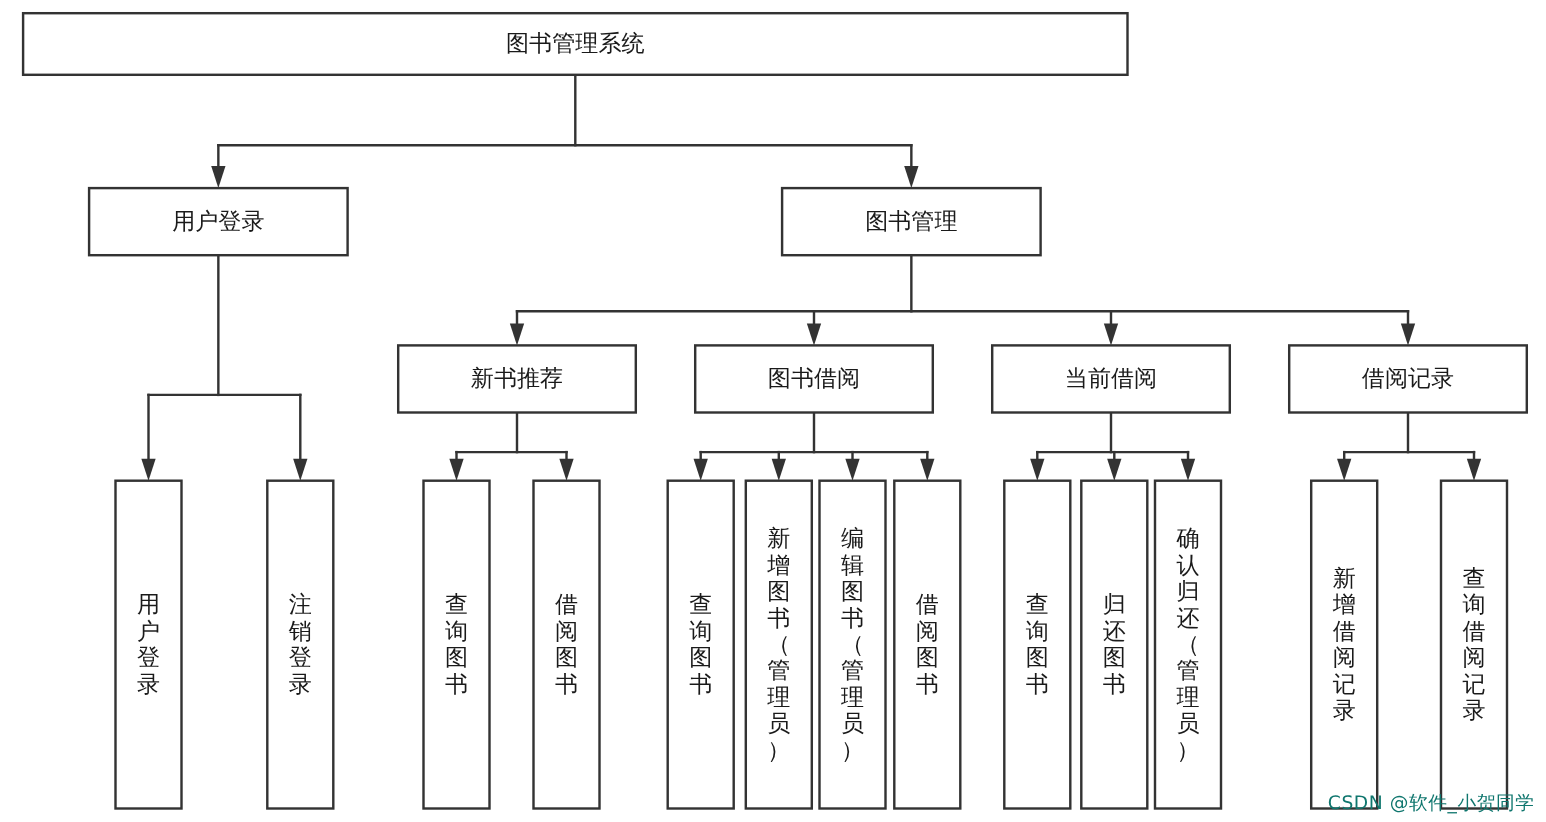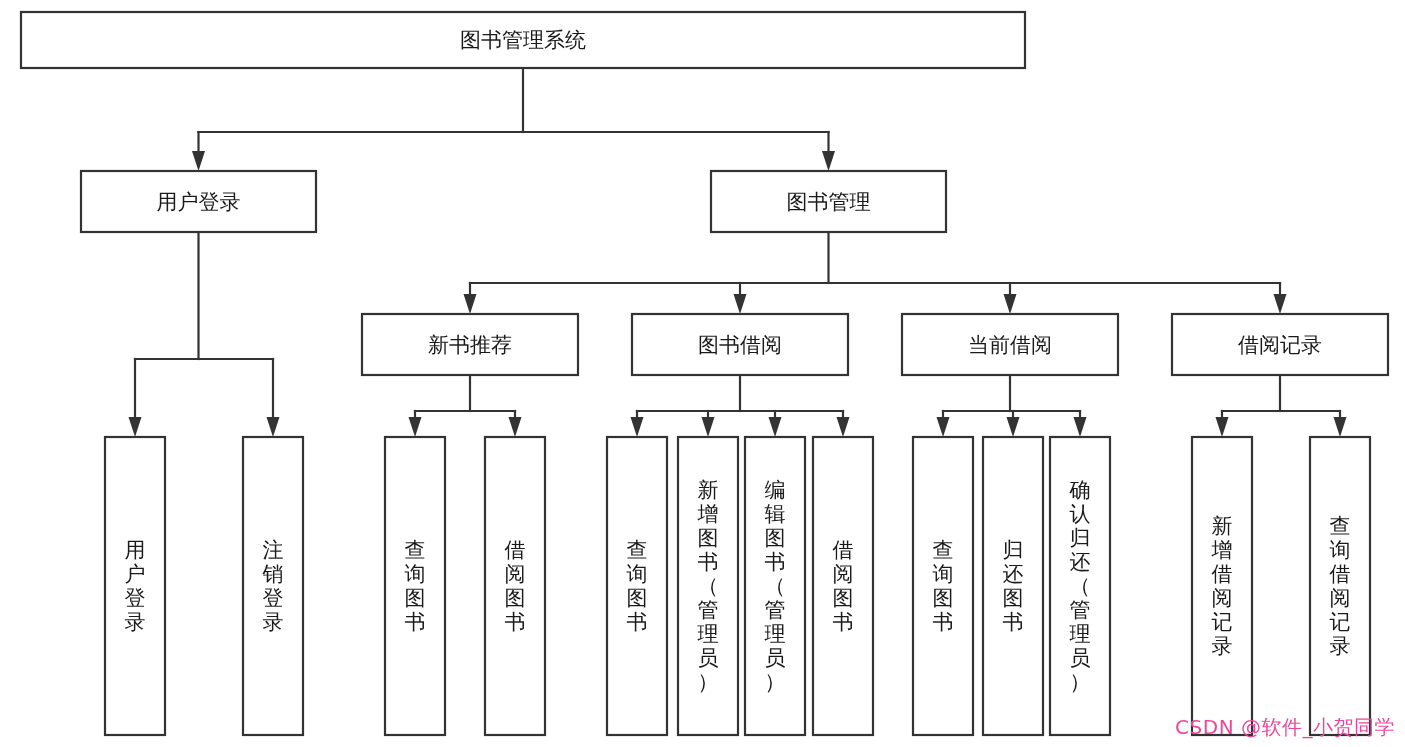--- a/index.html
+++ b/index.html
@@ -56,22 +56,22 @@
     font-size: 21px;
     fill: #1a1a1a;
     text-anchor: middle;
     white-space: pre;
   }
   .watermark {
     position: absolute;
     right: 10px;
     bottom: 6px;
     font-family: "DejaVu Sans", "Liberation Sans", sans-serif;
-    font-size: 20px;
-    color: #ec4899;
+    font-size: 17px;
+    color: #0f766e;
     letter-spacing: 0.5px;
     user-select: none;
     white-space: pre;
   }
 </style>
 </head>
 <body>
 
 <div id="diagram-root">
   <svg class="diagram" id="diagram-svg" viewBox="0 0 1405 747">

